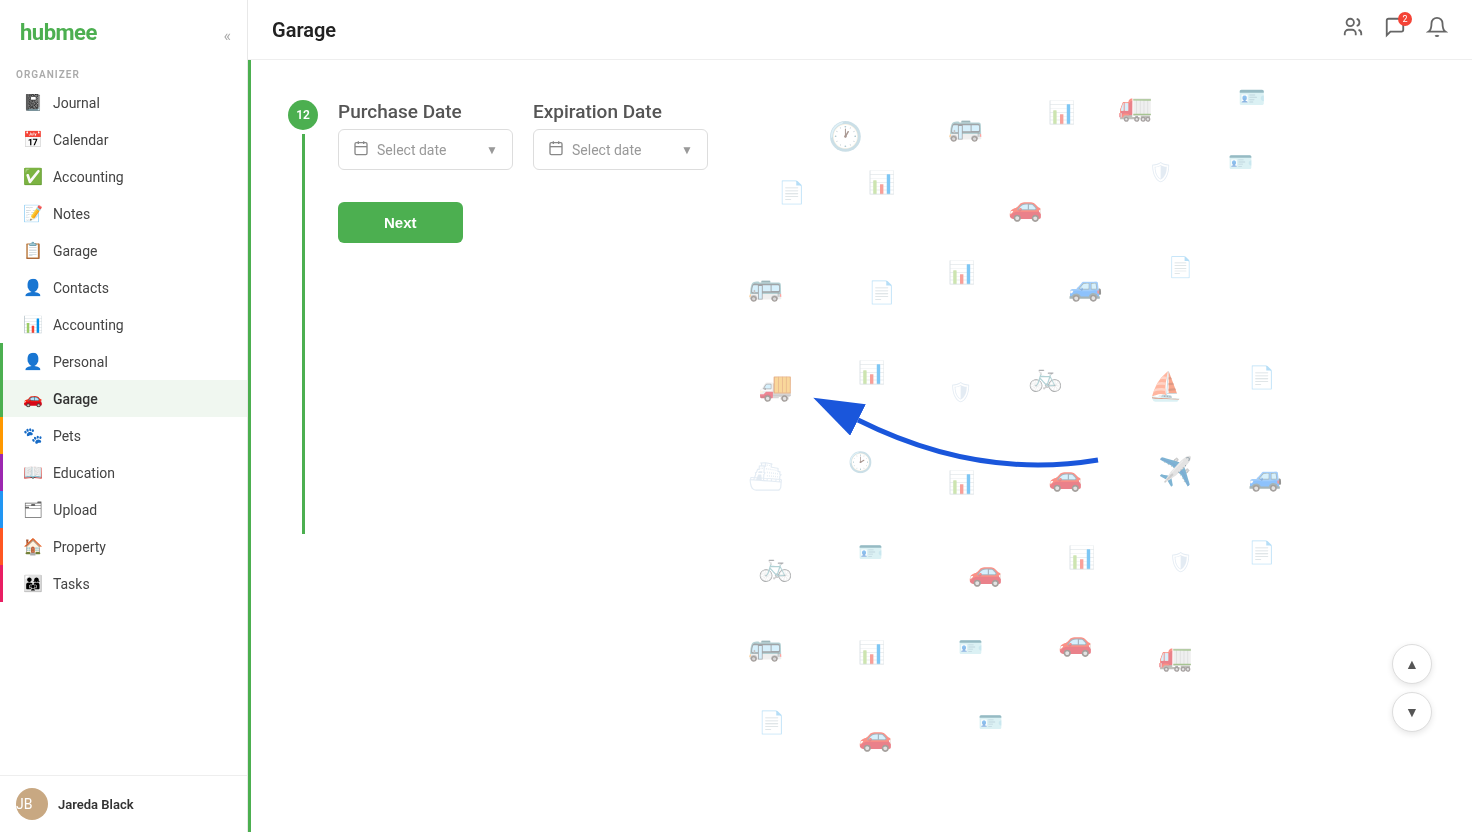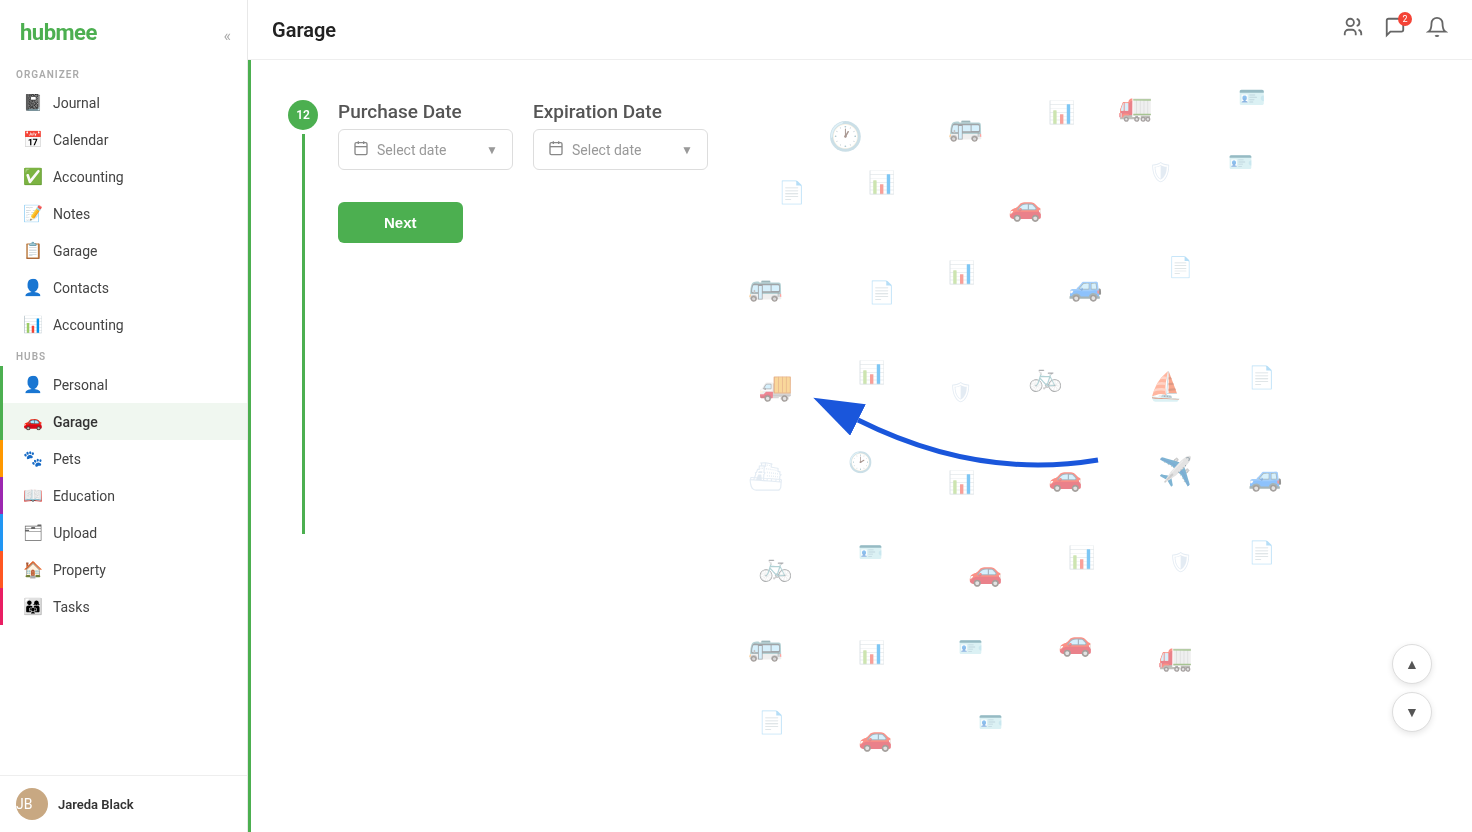--- a/index.html
+++ b/index.html
@@ -327,21 +327,20 @@
     <div class="nav-item">
       <span class="icon">👤</span>
       <span>Contacts</span>
     </div>
     <div class="nav-item">
       <span class="icon">📊</span>
       <span>Accounting</span>
     </div>
   </nav>
 
-  <div class="section-label">HUBS</div>
 
   <nav>
     <div class="nav-item hub-personal" style="border-left: 3px solid #4CAF50;">
       <span class="icon">👤</span>
       <span>Personal</span>
     </div>
     <div class="nav-item active hub-garage">
       <span class="icon">🚗</span>
       <span>Garage</span>
     </div>

